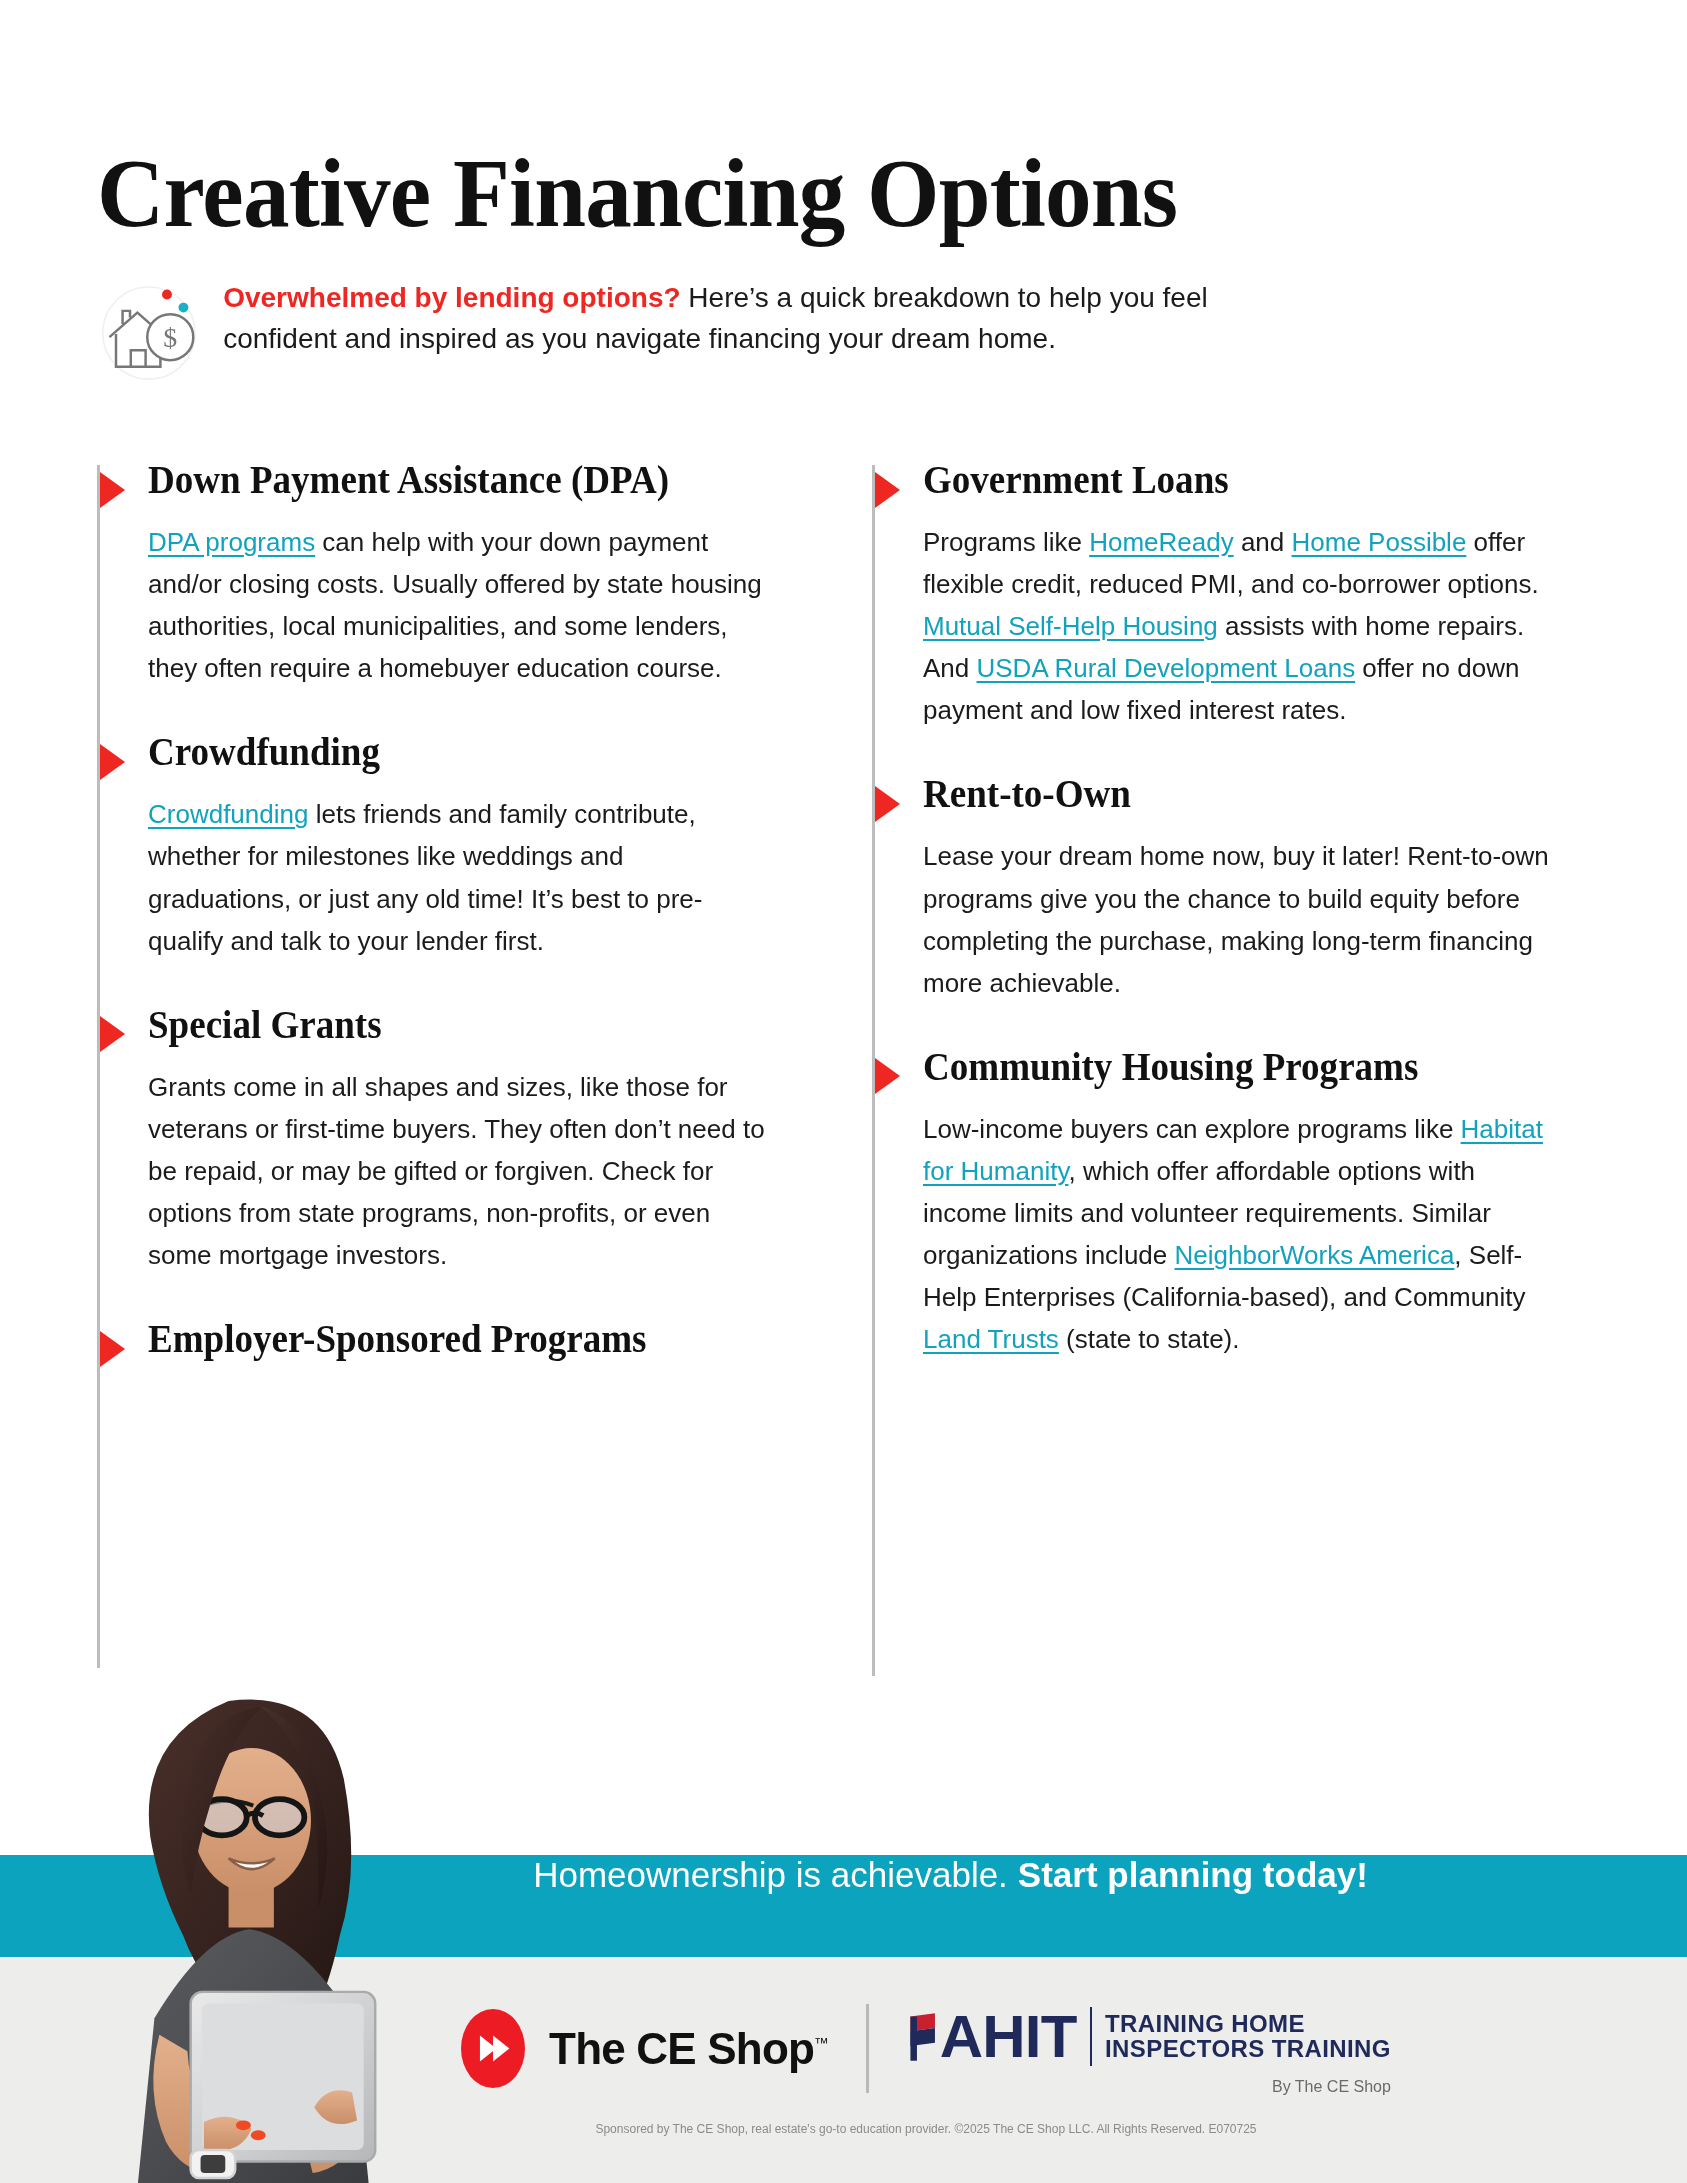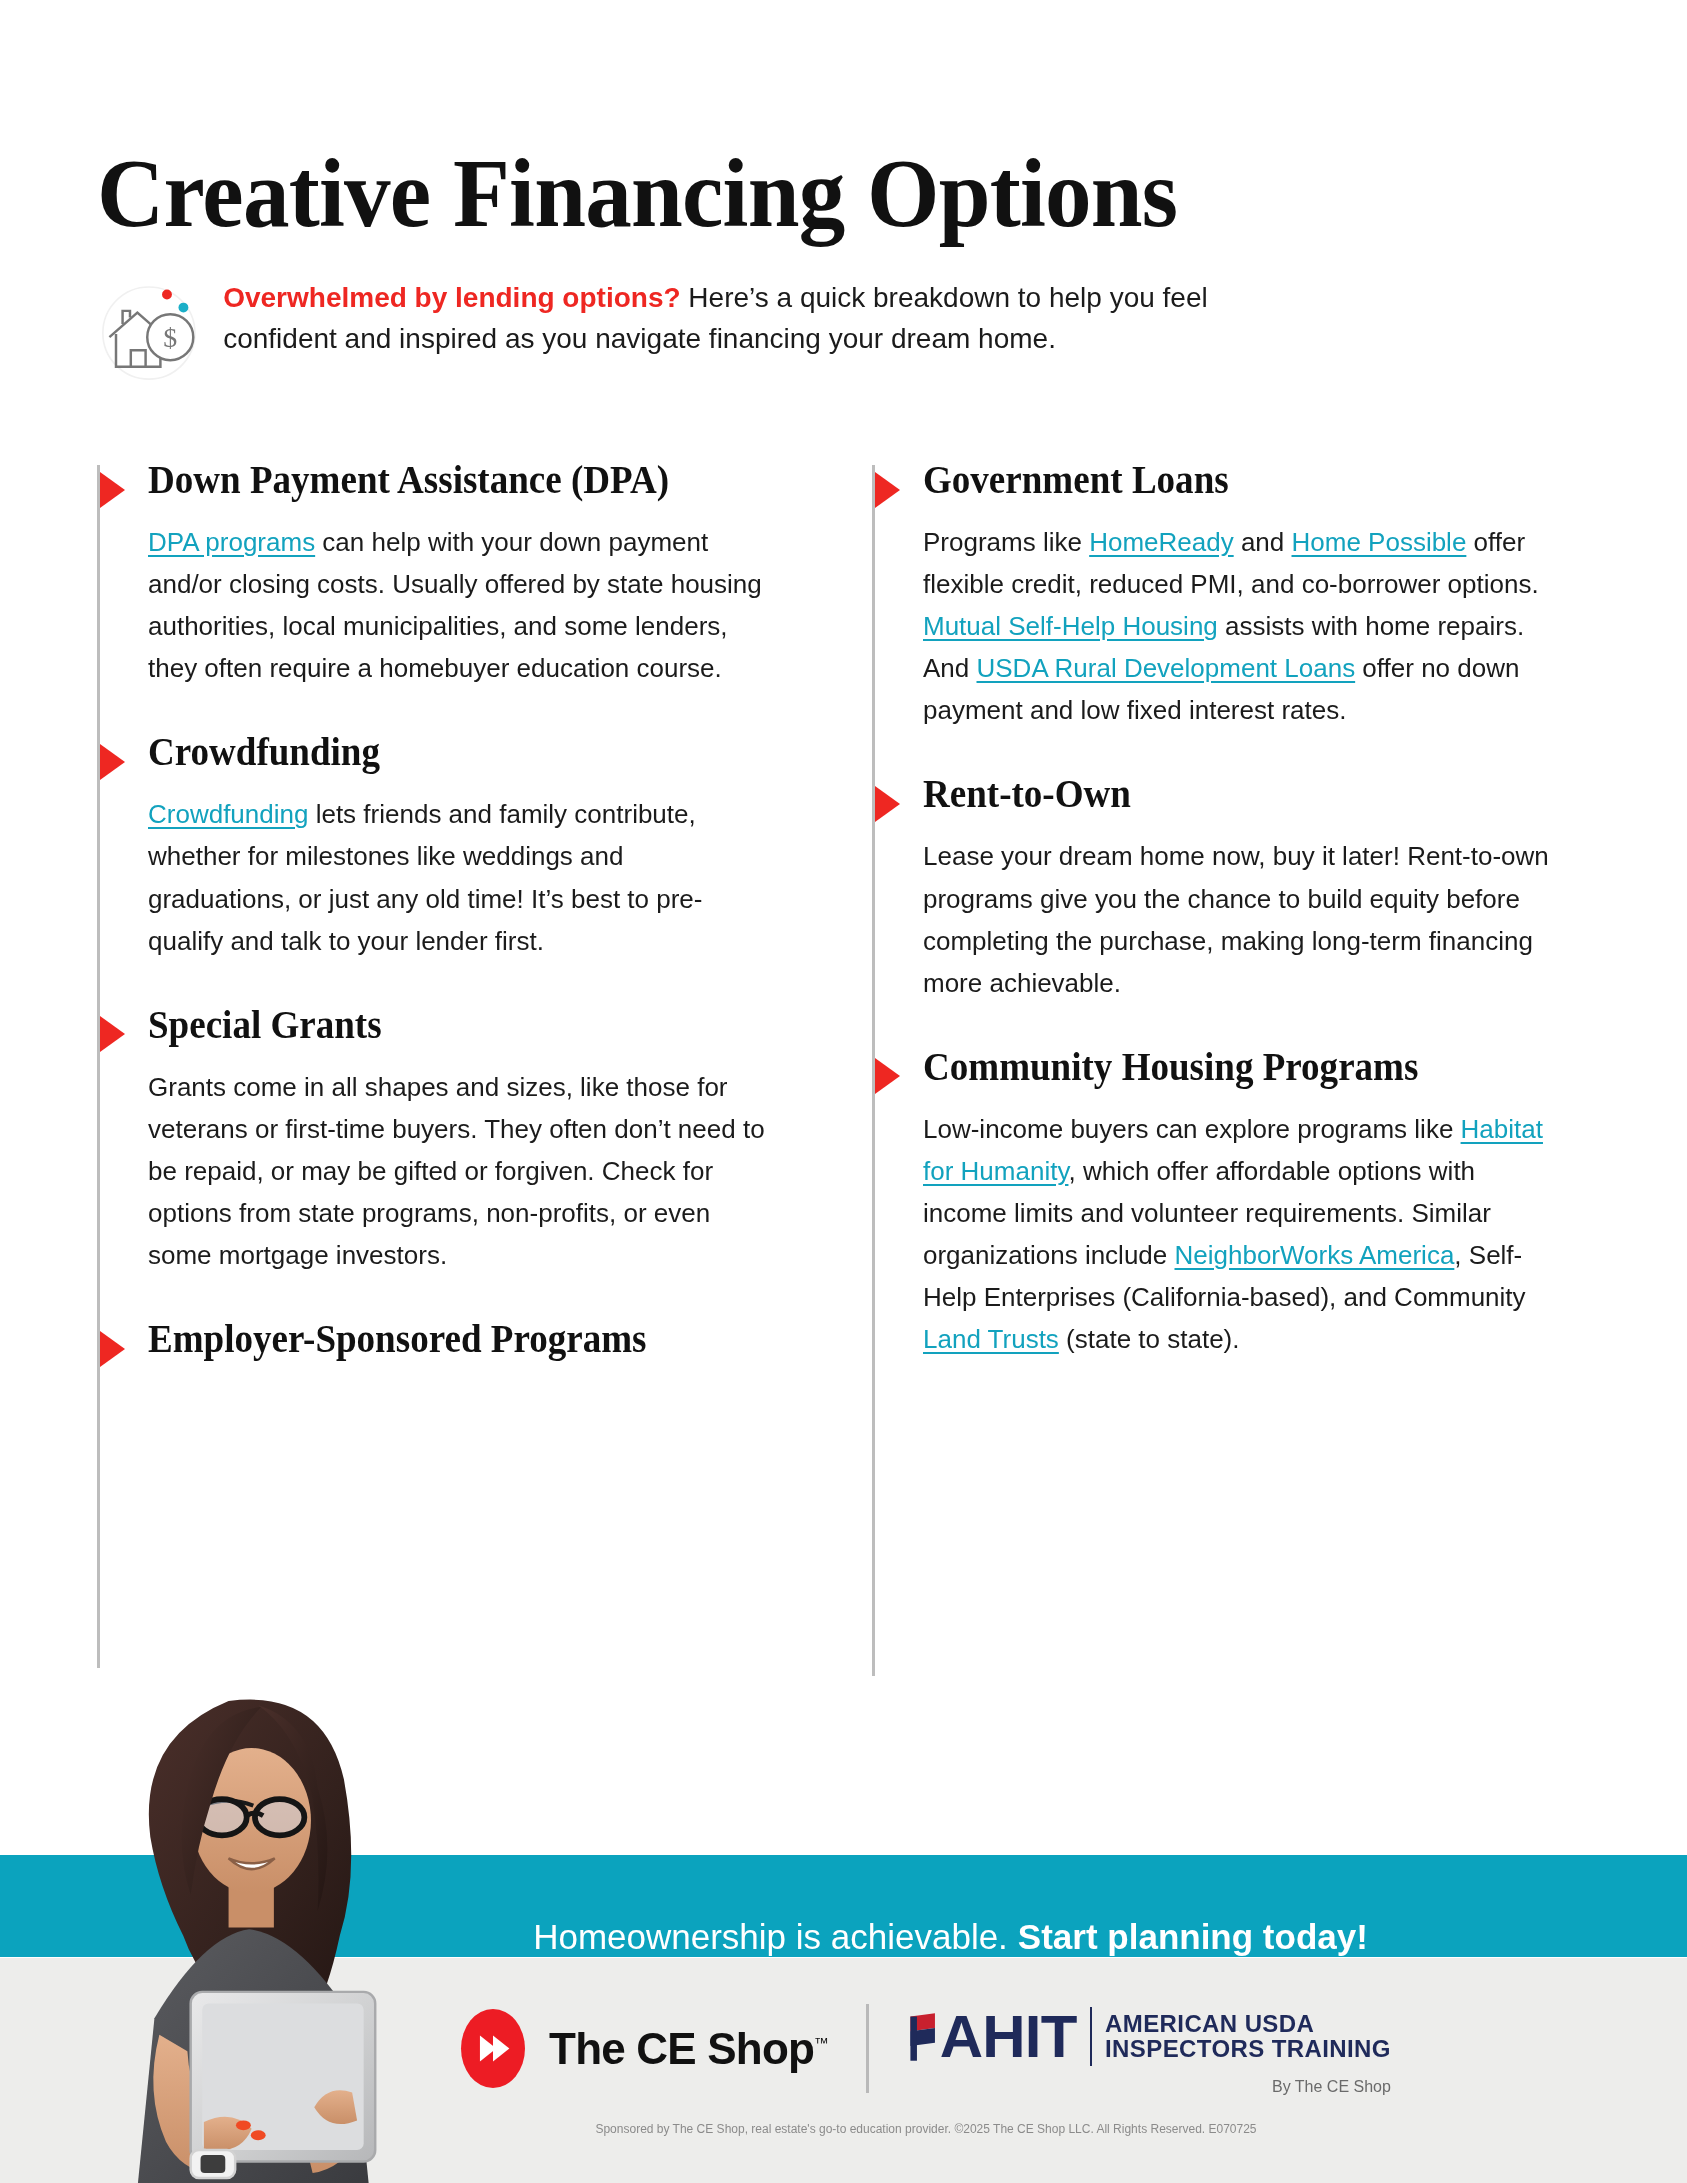--- a/index.html
+++ b/index.html
@@ -79,21 +79,21 @@
     pointer-events:none;
   }
 
   
   .banner{
     position:absolute;left:0;top:1855px;width:1687px;height:102px;
     background:#0BA3BE;z-index:2;
   }
   .banner-text{
     position:absolute;left:0;top:1855px;width:1687px;height:102px;
-    display:flex;align-items:flex-end;justify-content:center;
+    display:flex;align-items:flex-start;justify-content:center;
     color:#fff;font-size:35px;z-index:6;
     padding-left:214px;box-sizing:border-box;
     pointer-events:none;
   }
   .banner-text b{font-weight:bold;margin-left:10px;}
 
   
   .footer{
     position:absolute;left:0;top:1958px;width:1687px;height:226px;
     background:#EDEDEB;z-index:1;
@@ -284,21 +284,21 @@
         <div class="ahit-mark">
           <svg width="33" height="54" viewBox="0 0 40 66">
             <path d="M4 8 L34 4 L34 22 L4 26 Z" fill="#C8202E"></path>
             <path d="M4 26 L34 22 L34 40 L4 44 Z" fill="#1F2A5A"></path>
             <path d="M4 8 L12 8 L12 62 L4 62 Z" fill="#1F2A5A"></path>
           </svg>
         </div>
         <div class="ahit-word">AHIT</div>
         <div class="ahit-bar"></div>
         <div class="ahit-lines">
-          <div class="ahit-l1">AMERICAN USDA</div>
+          <div class="ahit-l1">TRAINING HOME</div>
           <div class="ahit-l2">INSPECTORS TRAINING</div>
         </div>
       </div>
       <div class="ahit-by">By The CE Shop</div>
     </div>
   </div>
 
   <div class="copyright">Sponsored by The CE Shop, real estate's go-to education provider.  ©2025 The CE Shop LLC. All Rights Reserved. E070725</div>
 
 </div>

